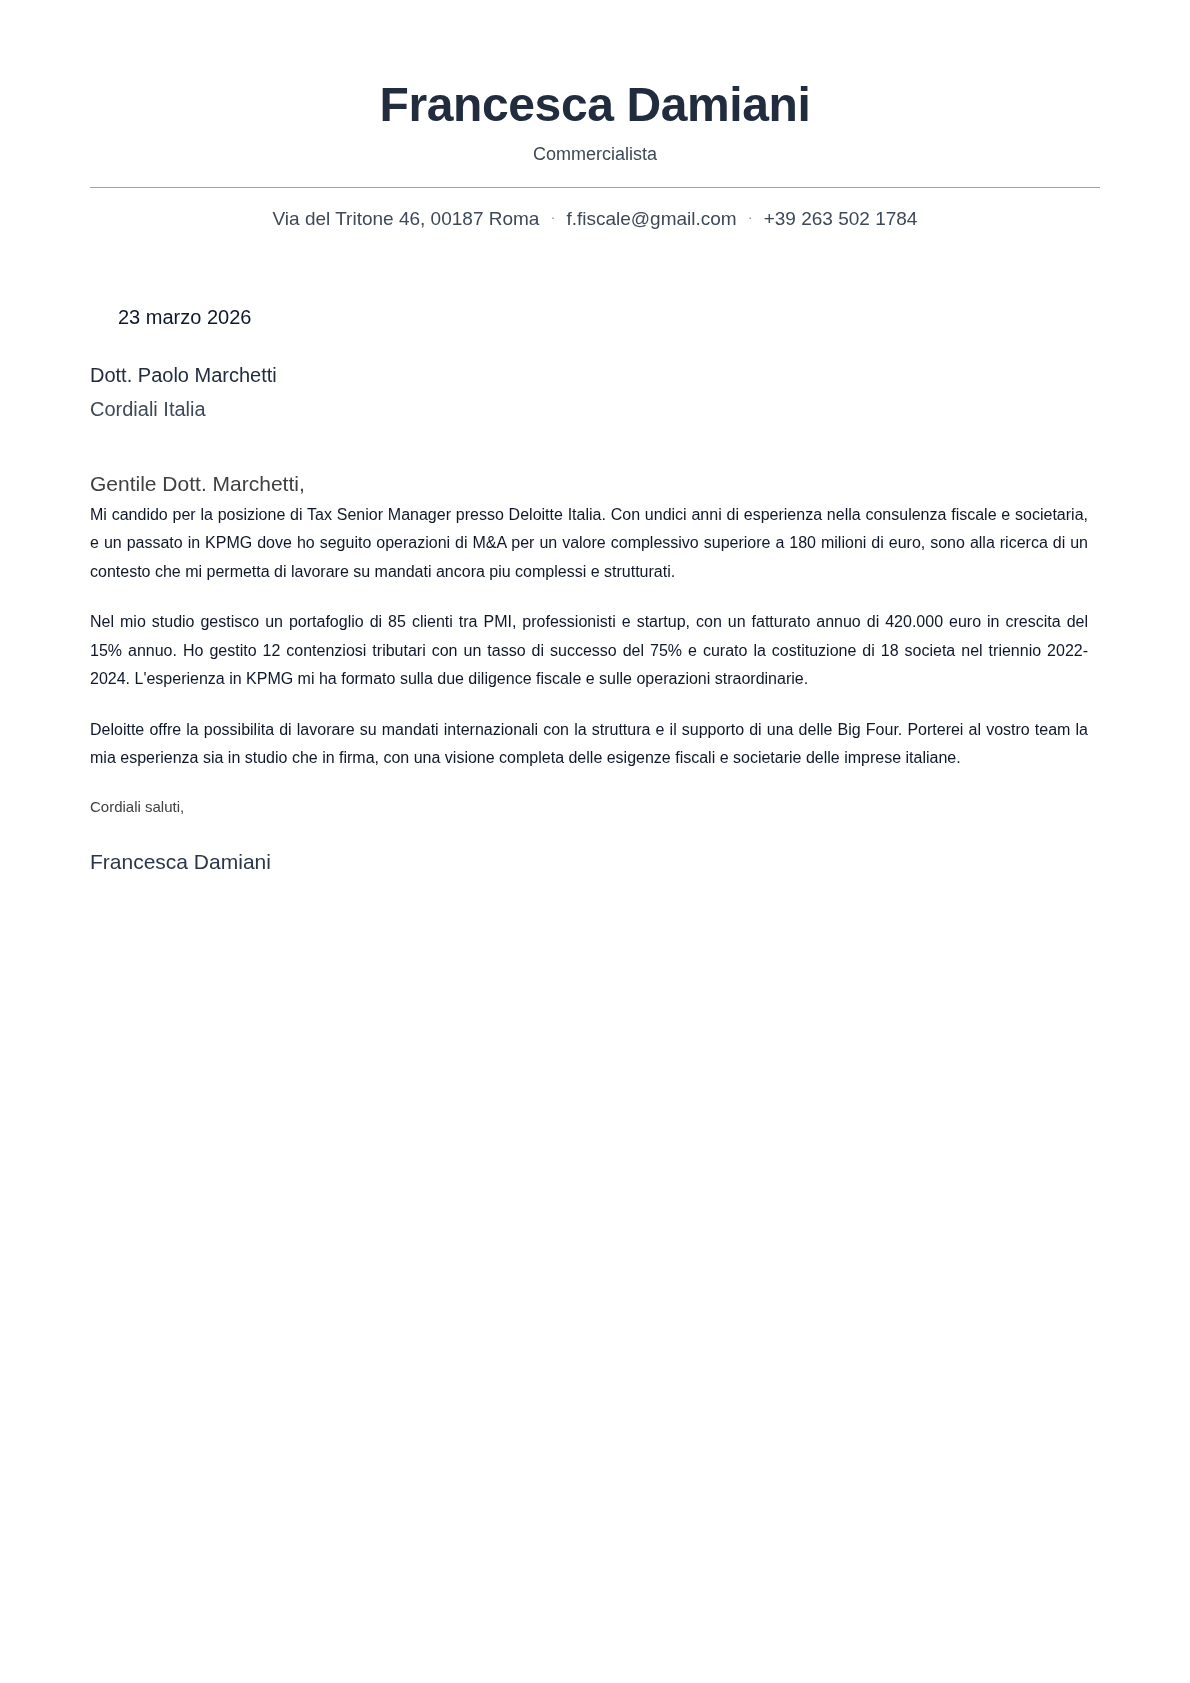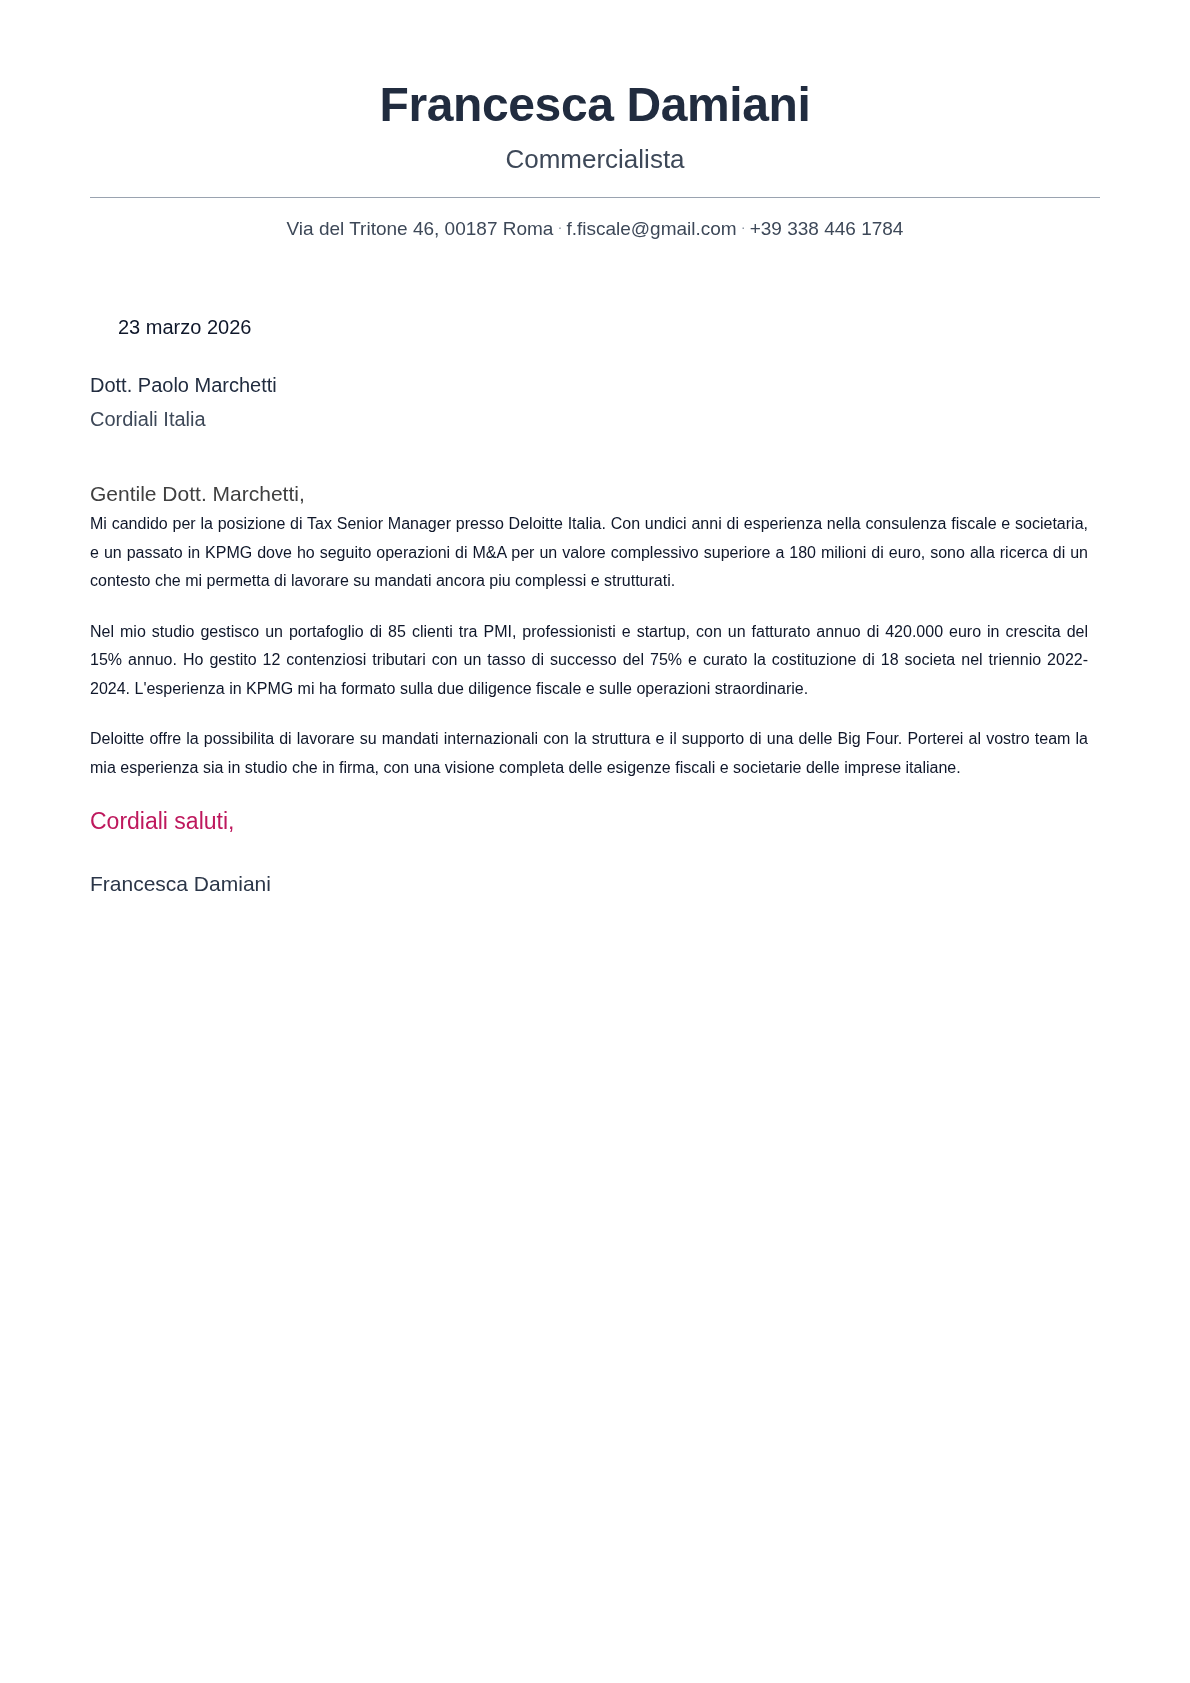--- a/index.html
+++ b/index.html
@@ -32,40 +32,40 @@
   }
   .candidate-name {
     font-size: 48px;
     font-weight: 700;
     letter-spacing: -0.4px;
     color: #212c3f;
     line-height: 1.12;
     margin: 0;
   }
   .candidate-role {
-    font-size: 26px;
+    font-size: 18px;
     font-weight: 400;
     color: #3d4858;
     margin: 12px 0 0 0;
     line-height: 1.2;
   }
   .header-rule {
     margin: 22px 0 0 0;
     height: 1px;
     background: #9aa3b0;
     width: 100%;
   }
   .contact-line {
     margin-top: 20px;
     font-size: 19px;
     color: #3d4858;
     display: flex;
     justify-content: center;
     align-items: baseline;
-    gap: 4px;
+    gap: 11px;
     white-space: nowrap;
   }
   .contact-sep {
     color: #8d96a4;
     font-size: 15px;
     position: relative;
     top: -3px;
   }
 
   
@@ -106,22 +106,22 @@
   }
   .body-par {
     font-size: 16px;
     color: #0f172a;
     line-height: 1.78;
     text-align: justify;
     text-justify: inter-word;
     margin: 0 12px 22px 0;
   }
   .closing {
-    font-size: 23px;
-    color: #be185d;
+    font-size: 15px;
+    color: #404040;
     line-height: 1.55;
     margin-top: 10px;
   }
   .signature {
     font-size: 21px;
     color: #2b3648;
     line-height: 1.55;
     margin-top: 28px;
   }
 </style>
@@ -132,21 +132,21 @@
 
   <div class="letter-header">
     <h1 class="candidate-name">Francesca Damiani</h1>
     <div class="candidate-role">Commercialista</div>
     <div class="header-rule"></div>
     <div class="contact-line">
       <span>Via del Tritone 46, 00187 Roma</span>
       <span class="contact-sep">·</span>
       <span>f.fiscale@gmail.com</span>
       <span class="contact-sep">·</span>
-      <span>+39 338 446 1784</span>
+      <span>+39 263 502 1784</span>
     </div>
   </div>
 
   <div class="meta-block">
     <div class="letter-date">23 marzo 2026</div>
     <div class="recipient">
       <div class="recipient-name">Dott. Paolo Marchetti</div>
       <div class="recipient-company">Cordiali Italia</div>
     </div>
   </div>

